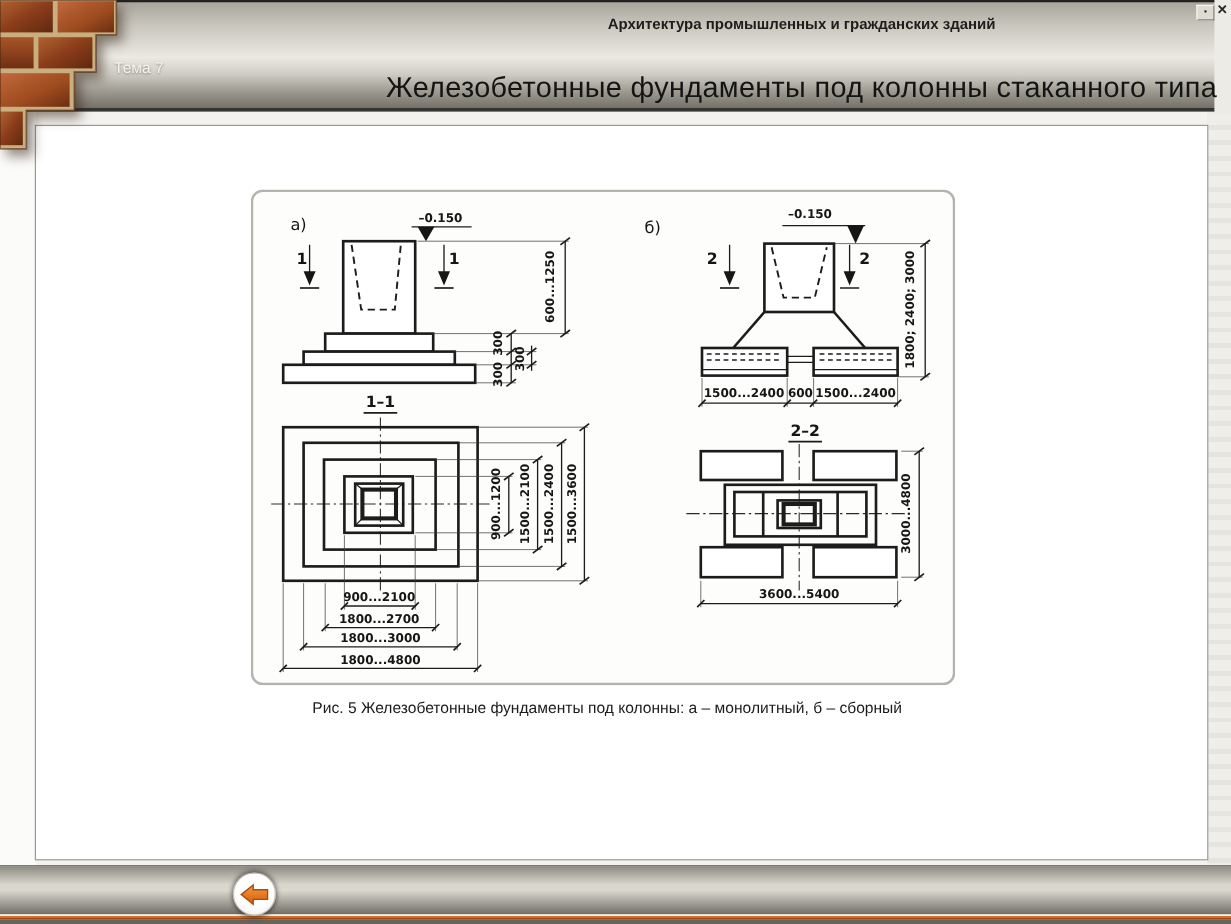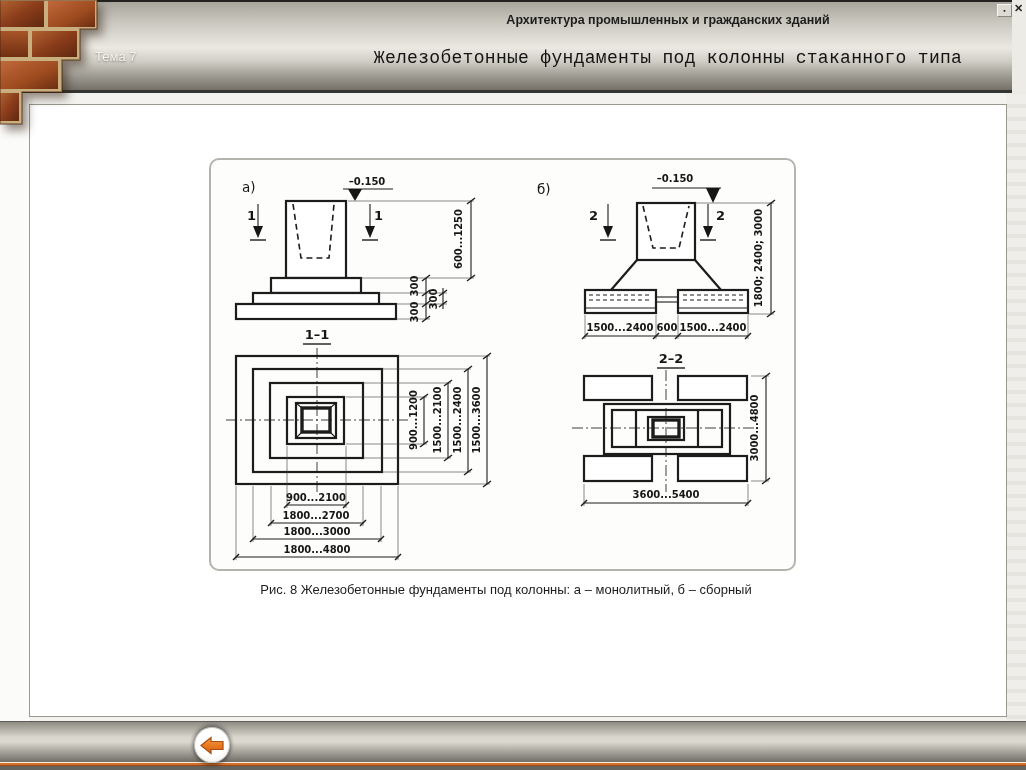--- a/index.html
+++ b/index.html
@@ -8,22 +8,22 @@
          background:linear-gradient(90deg,#fbfbf9 0 30px,#f3f2ee 30px 1006px,#ecebe6 1006px);}
   
   #right-texture{position:absolute;right:0;top:95px;width:20px;height:626px;
     background:repeating-linear-gradient(180deg,#efeeea 0 9px,#e6e4df 9px 13px);}
   
   #header{position:absolute;left:0;top:0;width:1012px;height:88px;
     border-top:2px solid #23221f;border-bottom:3px solid #343430;
     background:linear-gradient(180deg,#a8a59d 0%,#c9c6be 22%,#ebe9e2 52%,#cfccc4 68%,#9b9890 85%,#757169 100%);}
   #course-title{position:absolute;left:668px;top:11px;transform:translateX(-50%);
     font-size:12.5px;font-weight:bold;color:#1d1d1b;white-space:nowrap;}
-  #slide-title{position:absolute;left:668px;top:46px;transform:translateX(-50%);
-    font-size:18px;color:#141413;letter-spacing:.3px;white-space:nowrap;font-family:Liberation Mono, monospace;}
+  #slide-title{position:absolute;left:668px;top:58px;transform:translateX(-50%);
+    font-size:24px;color:#141413;letter-spacing:.3px;white-space:nowrap;}
   #topic-label{position:absolute;left:95px;top:47px;font-size:13px;color:#f4f3ec;
     text-shadow:0 1px 2px rgba(40,40,35,.45);}
   
   #min-btn{position:absolute;left:997px;top:4px;width:13px;height:11px;background:#dddbd3;
     border:1px solid;border-color:#f6f5f0 #8a887f #8a887f #f6f5f0;display:flex;align-items:center;justify-content:center;
     font-size:7px;line-height:7px;color:#1e1e1c;cursor:pointer;}
   #close-btn{position:absolute;left:1012px;top:2px;width:13px;height:13px;
     font-size:11px;font-weight:bold;color:#2a2a27;display:flex;align-items:center;justify-content:center;cursor:pointer;}
   
   #bricks{position:absolute;left:0;top:0;z-index:30;filter:drop-shadow(5px 6px 5px rgba(45,28,14,.5));}
@@ -317,21 +317,21 @@
 
           <line class="ext" x1="375" y1="326" x2="375" y2="348"></line>
           <line class="ext" x1="539" y1="326" x2="539" y2="348"></line>
           <line class="dim" x1="375" y1="345" x2="539" y2="345"></line>
           <line class="tick" x1="372" y1="348" x2="378" y2="342"></line>
             <line class="tick" x1="536" y1="348" x2="542" y2="342"></line>
           <text class="dimtxt" x="457" y="340" text-anchor="middle">3600...5400</text>
         </g>
       </svg>
     </div>
-    <div id="caption">Рис. 8 Железобетонные фундаменты под колонны: а – монолитный, б – сборный</div>
+    <div id="caption">Рис. 5 Железобетонные фундаменты под колонны: а – монолитный, б – сборный</div>
   </div>
 
   <div id="footer-bar"></div>
   <div id="footer-orange"></div>
   <div id="footer-dark"></div>
   <div id="back-button">
     <svg width="24" height="19" viewBox="0 0 24 19">
       <defs>
         <linearGradient id="arr" x1="0" y1="0" x2="0" y2="1">
           <stop offset="0" stop-color="#f49a4a"></stop>

